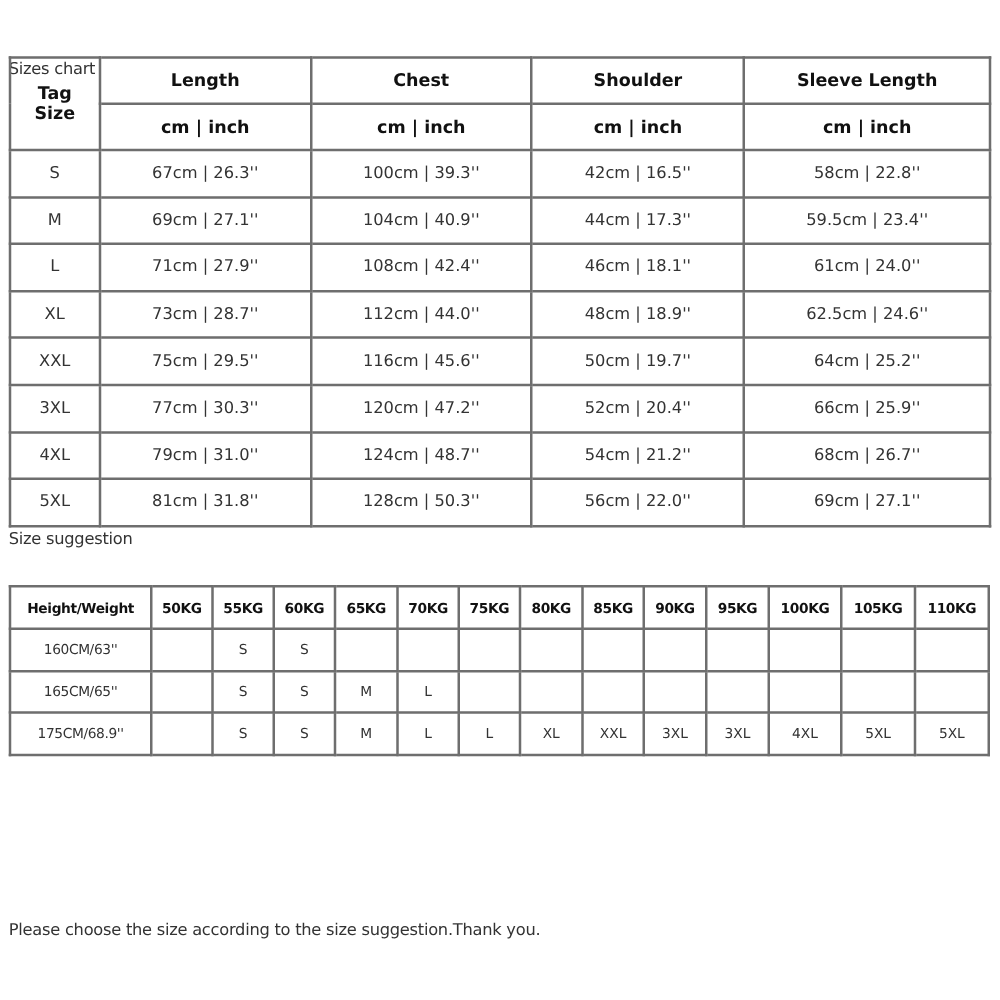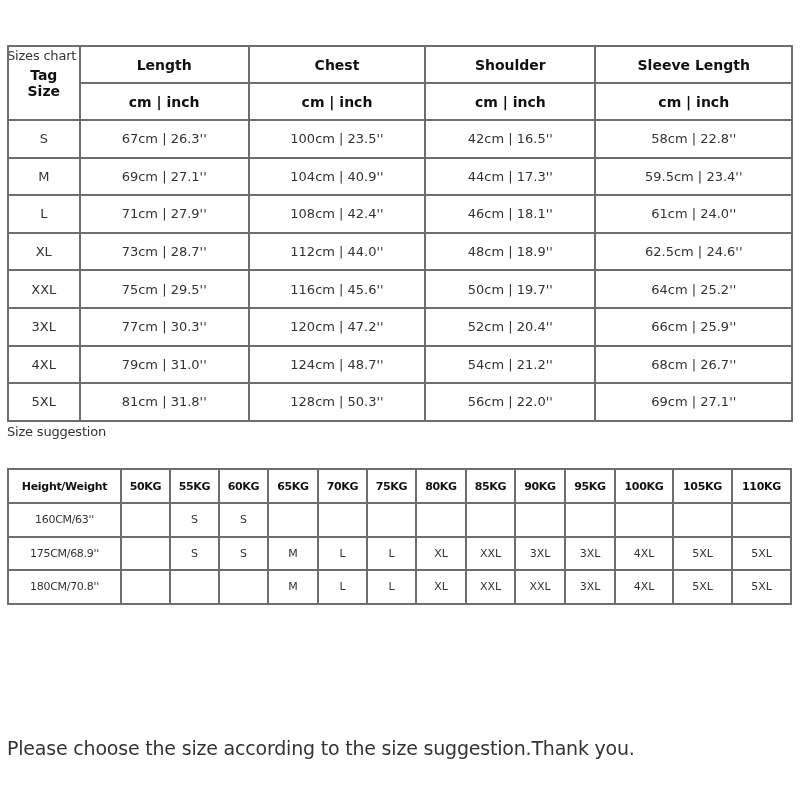--- a/index.html
+++ b/index.html
@@ -10,21 +10,21 @@
   td, th { border:2px solid #6e6e6e; text-align:center; vertical-align:middle; padding:0; }
   #sizes-table { left:7px; top:45px; width:786px; }
   #sizes-table th { font-weight:bold; font-size:14px; color:#111; }
   #sizes-table td { font-size:13px; color:#333; }
   #sizes-table thead tr { height:37px; }
   #sizes-table tbody tr { height:37.6px; }
   #suggest-table { left:7px; top:468px; width:648px; }
   #suggest-table th { font-weight:bold; font-size:11px; color:#111; height:32px; letter-spacing:-0.3px; }
   #suggest-table td { font-size:11px; color:#333; height:31.5px; }
   #suggest-table td.hw { letter-spacing:-0.3px; }
-  #note { position:absolute; left:7px; top:737px; font-size:19px; color:#333; letter-spacing:-0.2px; }
+  #note { position:absolute; left:7px; top:737px; font-size:13px; color:#333; letter-spacing:-0.2px; }
 </style>
 </head>
 <body>
 
 <div class="caption" style="top:30px;margin-top:18px;">Sizes chart</div>
 
 <table id="sizes-table">
   <colgroup>
     <col style="width:71px">
       <col style="width:168px">
@@ -47,21 +47,21 @@
       <th>cm | inch</th>
       <th>cm | inch</th>
       <th>cm | inch</th>
       <th>cm | inch</th>
     </tr>
   </thead>
   <tbody id="sizes-body">
       <tr>
         <td>S</td>
         <td>67cm | 26.3''</td>
-        <td>100cm | 23.5''</td>
+        <td>100cm | 39.3''</td>
         <td>42cm | 16.5''</td>
         <td>58cm | 22.8''</td>
       </tr>
       <tr>
         <td>M</td>
         <td>69cm | 27.1''</td>
         <td>104cm | 40.9''</td>
         <td>44cm | 17.3''</td>
         <td>59.5cm | 23.4''</td>
       </tr>
@@ -158,47 +158,47 @@
         <td></td>
         <td></td>
         <td></td>
         <td></td>
         <td></td>
         <td></td>
         <td></td>
         <td></td>
       </tr>
       <tr>
+        <td class="hw">165CM/65''</td>
+        <td></td>
+        <td>S</td>
+        <td>S</td>
+        <td>M</td>
+        <td>L</td>
+        <td></td>
+        <td></td>
+        <td></td>
+        <td></td>
+        <td></td>
+        <td></td>
+        <td></td>
+        <td></td>
+      </tr>
+      <tr>
         <td class="hw">175CM/68.9''</td>
         <td></td>
         <td>S</td>
         <td>S</td>
         <td>M</td>
         <td>L</td>
         <td>L</td>
         <td>XL</td>
         <td>XXL</td>
         <td>3XL</td>
         <td>3XL</td>
         <td>4XL</td>
         <td>5XL</td>
         <td>5XL</td>
       </tr>
-      <tr>
-        <td class="hw">180CM/70.8''</td>
-        <td></td>
-        <td></td>
-        <td></td>
-        <td>M</td>
-        <td>L</td>
-        <td>L</td>
-        <td>XL</td>
-        <td>XXL</td>
-        <td>XXL</td>
-        <td>3XL</td>
-        <td>4XL</td>
-        <td>5XL</td>
-        <td>5XL</td>
-      </tr>
     </tbody>
 </table>
 
 <div id="note">Please choose the size according to the size suggestion.Thank you.</div>
 
 </body></html>

